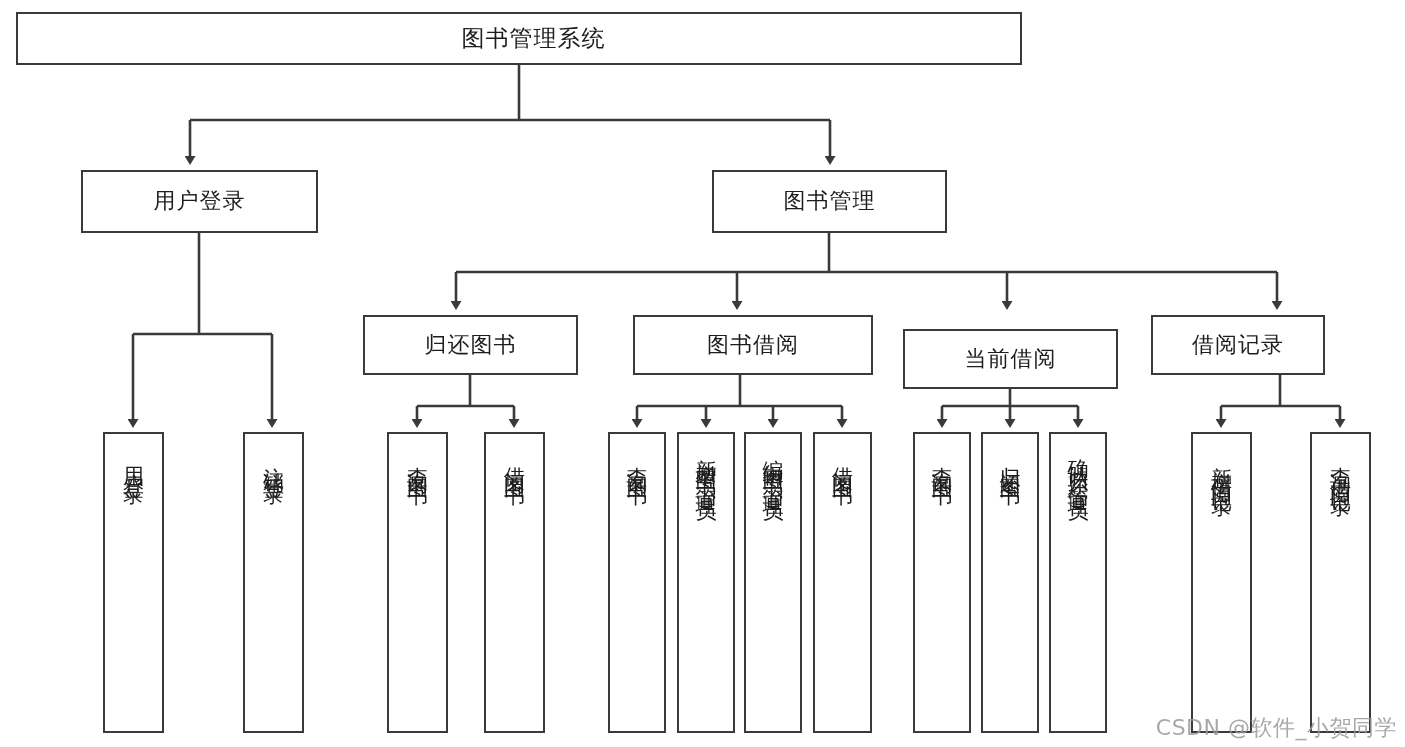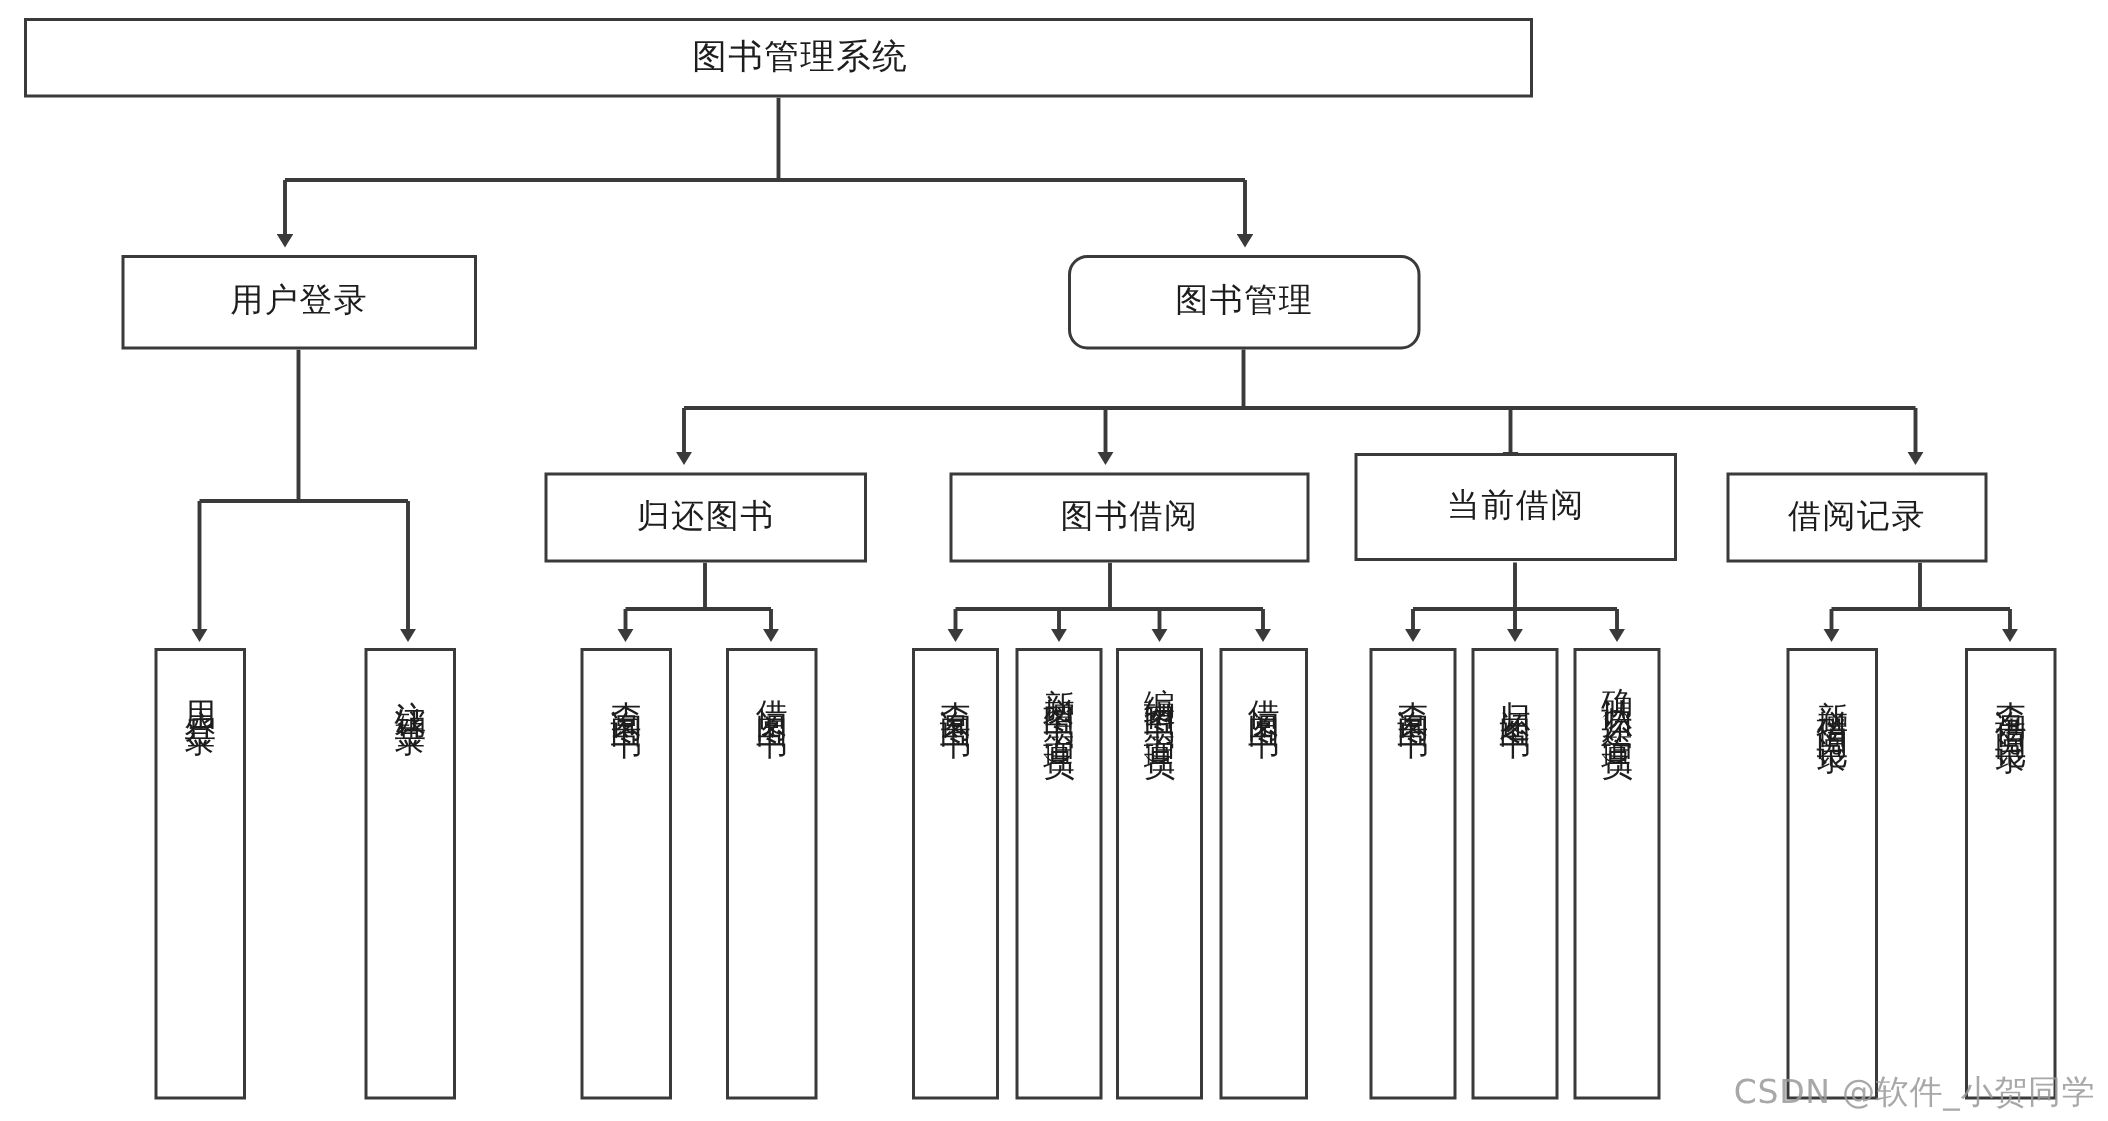--- a/index.html
+++ b/index.html
@@ -128,31 +128,31 @@
     </g>
   </svg>
 
   <div class="node h root" style="left:16px; top:12px; width:1006px; height:53px;padding-left:29px;">
     <span>图书管理系统</span>
   </div>
 
   <div class="node h" style="left:81px; top:170px; width:237px; height:63px;">
     <span>用户登录</span>
   </div>
-  <div class="node h" style="left:712px; top:170px; width:235px; height:63px;border-radius:13px;">
+  <div class="node h" style="left:712px; top:170px; width:235px; height:63px;">
     <span>图书管理</span>
   </div>
 
   <div class="node h" style="left:363px; top:315px; width:215px; height:60px;">
     <span>归还图书</span>
   </div>
   <div class="node h" style="left:633px; top:315px; width:240px; height:60px;">
     <span>图书借阅</span>
   </div>
-  <div class="node h" style="left:903px; top:302px; width:215px; height:72px;">
+  <div class="node h" style="left:903px; top:329px; width:215px; height:60px;">
     <span>当前借阅</span>
   </div>
   <div class="node h" style="left:1151px; top:315px; width:174px; height:60px;">
     <span>借阅记录</span>
   </div>
 
   <div class="node v" style="left:103px; top:432px; width:61px; height:301px;">
     <span class="vtext">用户登录</span>
   </div>
   <div class="node v" style="left:243px; top:432px; width:61px; height:301px;">

